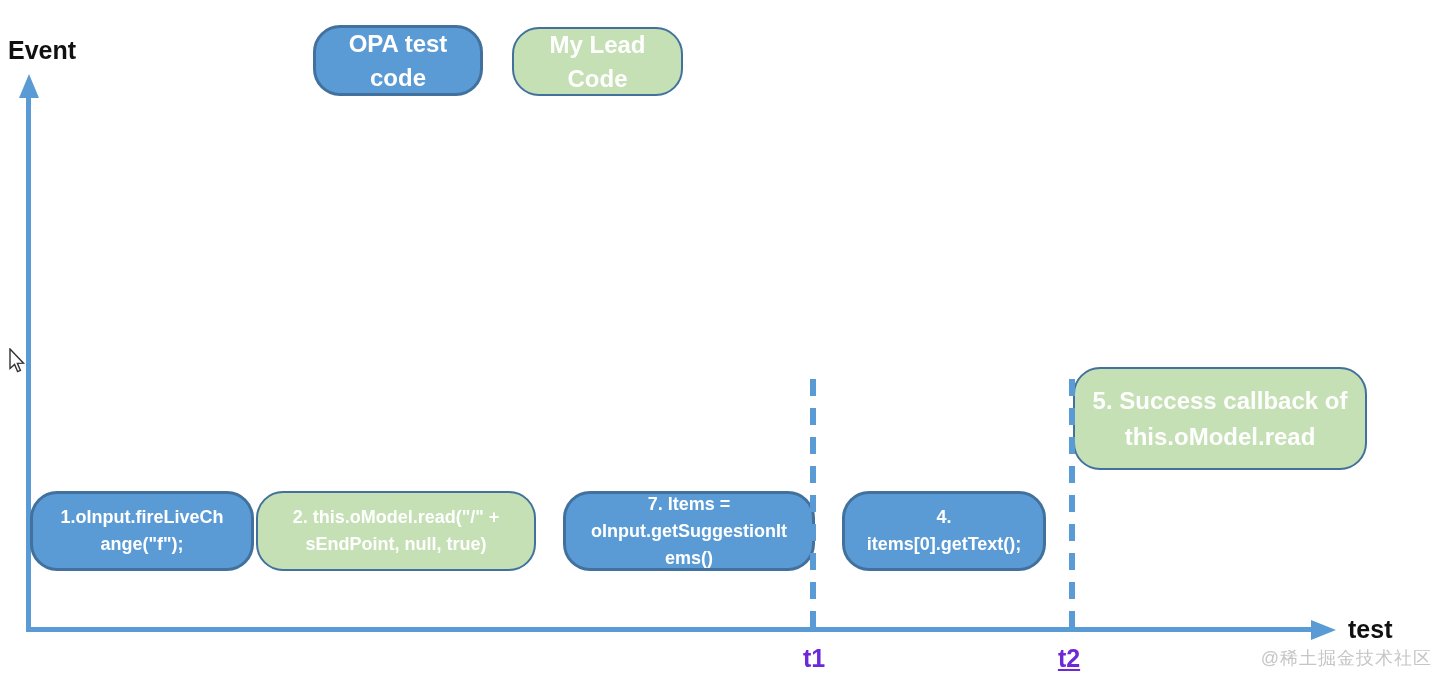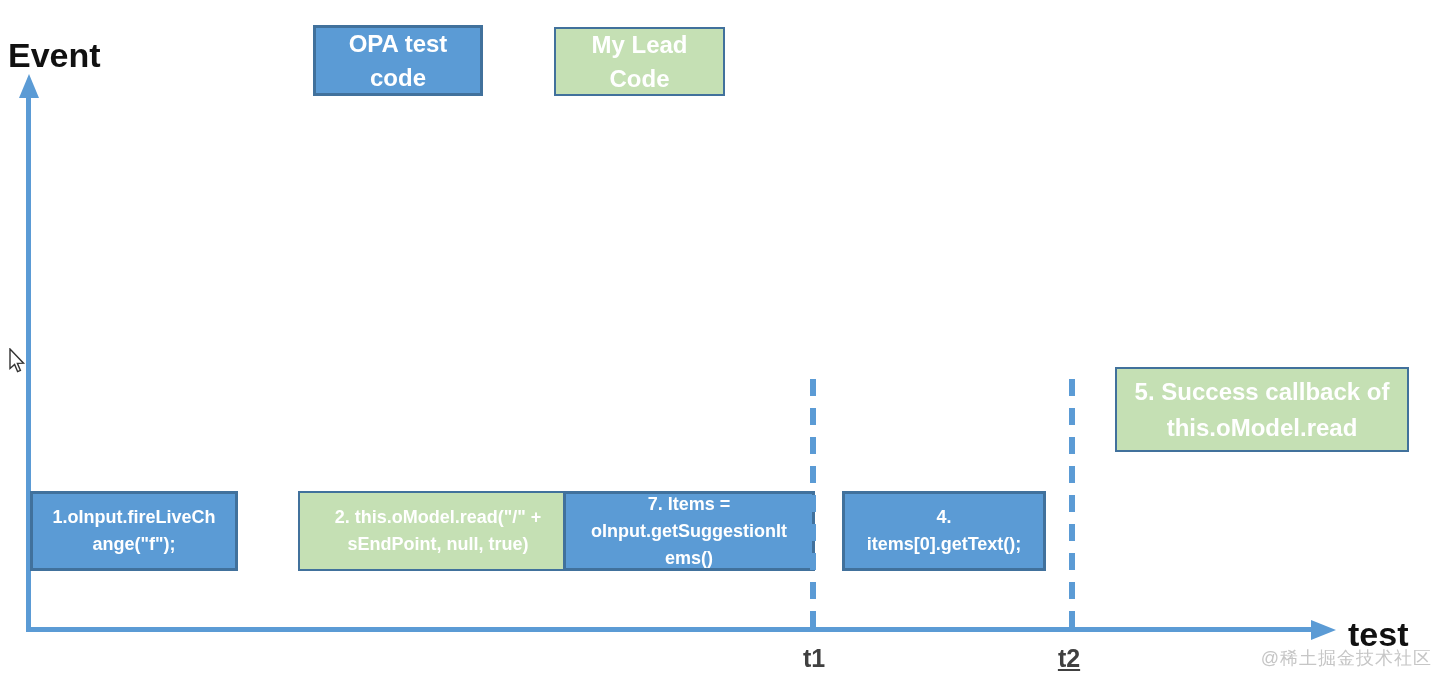--- a/index.html
+++ b/index.html
@@ -31,32 +31,32 @@
   .x-arrow {
     position: absolute; left: 1311px; top: 620px;
     width: 0; height: 0;
     border-top: 10px solid transparent;
     border-bottom: 10px solid transparent;
     border-left: 25px solid #5b9bd5;
   }
   .axis-label {
     position: absolute;
     color: #111111;
-    font-size: 34px;
+    font-size: 25px;
     font-weight: bold;
     white-space: nowrap;
   }
   .event-label { left: 8px; top: 36px; }
   .time-label { left: 1348px; top: 615px; }
   
   .tick-label {
     position: absolute;
     top: 644px;
     transform: translateX(-50%);
-    color: #404040;
+    color: #6d28d9;
     font-size: 25px;
     font-weight: bold;
   }
   .tick-t1 { left: 814px; }
   .tick-t2 { left: 1069px; text-decoration: underline; }
   
   .dashed-line {
     position: absolute;
     width: 6px;
     background: repeating-linear-gradient(to top, #5b9bd5 0 17px, transparent 17px 29px);
@@ -68,32 +68,33 @@
   .box {
     position: absolute;
     display: flex;
     align-items: center;
     justify-content: center;
     text-align: center;
     color: #ffffff;
     font-weight: bold;
     white-space: pre-line;
     z-index: 2;
+    border-radius: 27px;
   }
   .box-blue  { background: #5b9bd5; border: 3px solid #41719c; }
-  .box-green { background: #c5e0b4; border: 2px solid #41719c; margin-left: 42px; }
+  .box-green { background: #c5e0b4; border: 2px solid #41719c; }
   .legend-box { font-size: 24px; line-height: 34px; }
   .legend-opa  { left: 313px; top: 25px; width: 170px; height: 71px; }
   .legend-lead { left: 512px; top: 27px; width: 171px; height: 69px; }
   .event-box { font-size: 18px; line-height: 27px; }
-  .ev1 { left: 30px;   top: 491px; width: 208px; height: 80px; }
+  .ev1 { left: 30px;   top: 491px; width: 224px; height: 80px; }
   .ev2 { left: 256px;  top: 491px; width: 280px; height: 80px; }
   .ev3 { left: 563px;  top: 491px; width: 252px; height: 80px; }
   .ev4 { left: 842px;  top: 491px; width: 204px; height: 80px; }
-  .ev5 { left: 1073px; top: 367px; width: 294px; height: 85px;
+  .ev5 { left: 1073px; top: 367px; width: 294px; height: 103px;
          font-size: 24px; line-height: 36px; }
   
   .watermark {
     position: absolute;
     right: 6px; top: 646px;
     color: #c6c6c6;
     font-size: 18px;
     letter-spacing: 1px;
     white-space: nowrap;
   }

